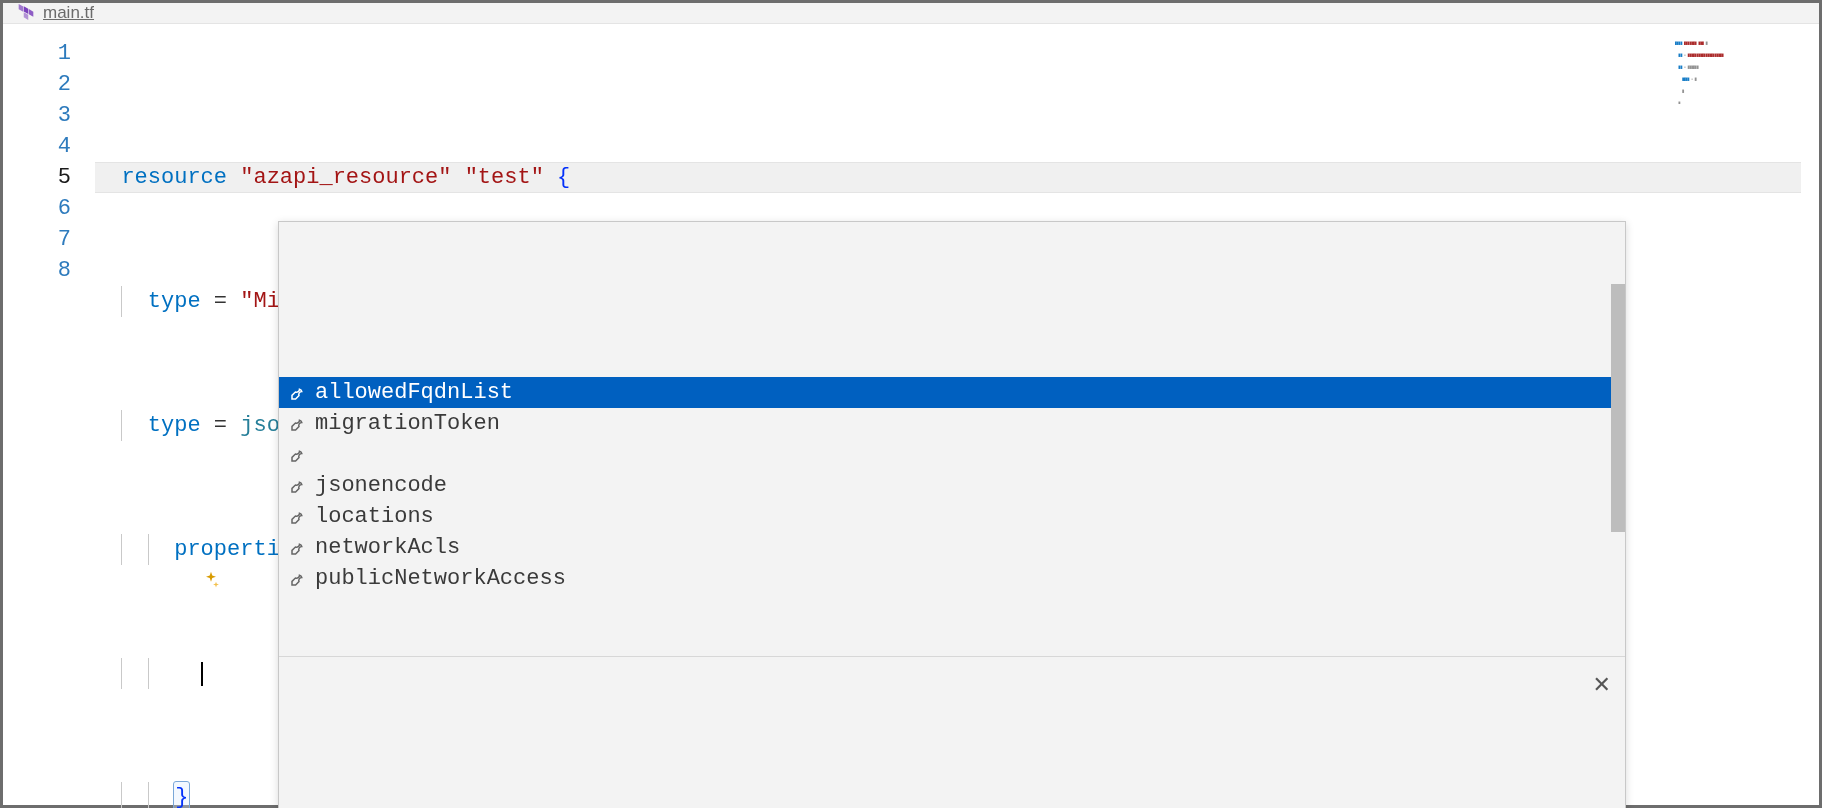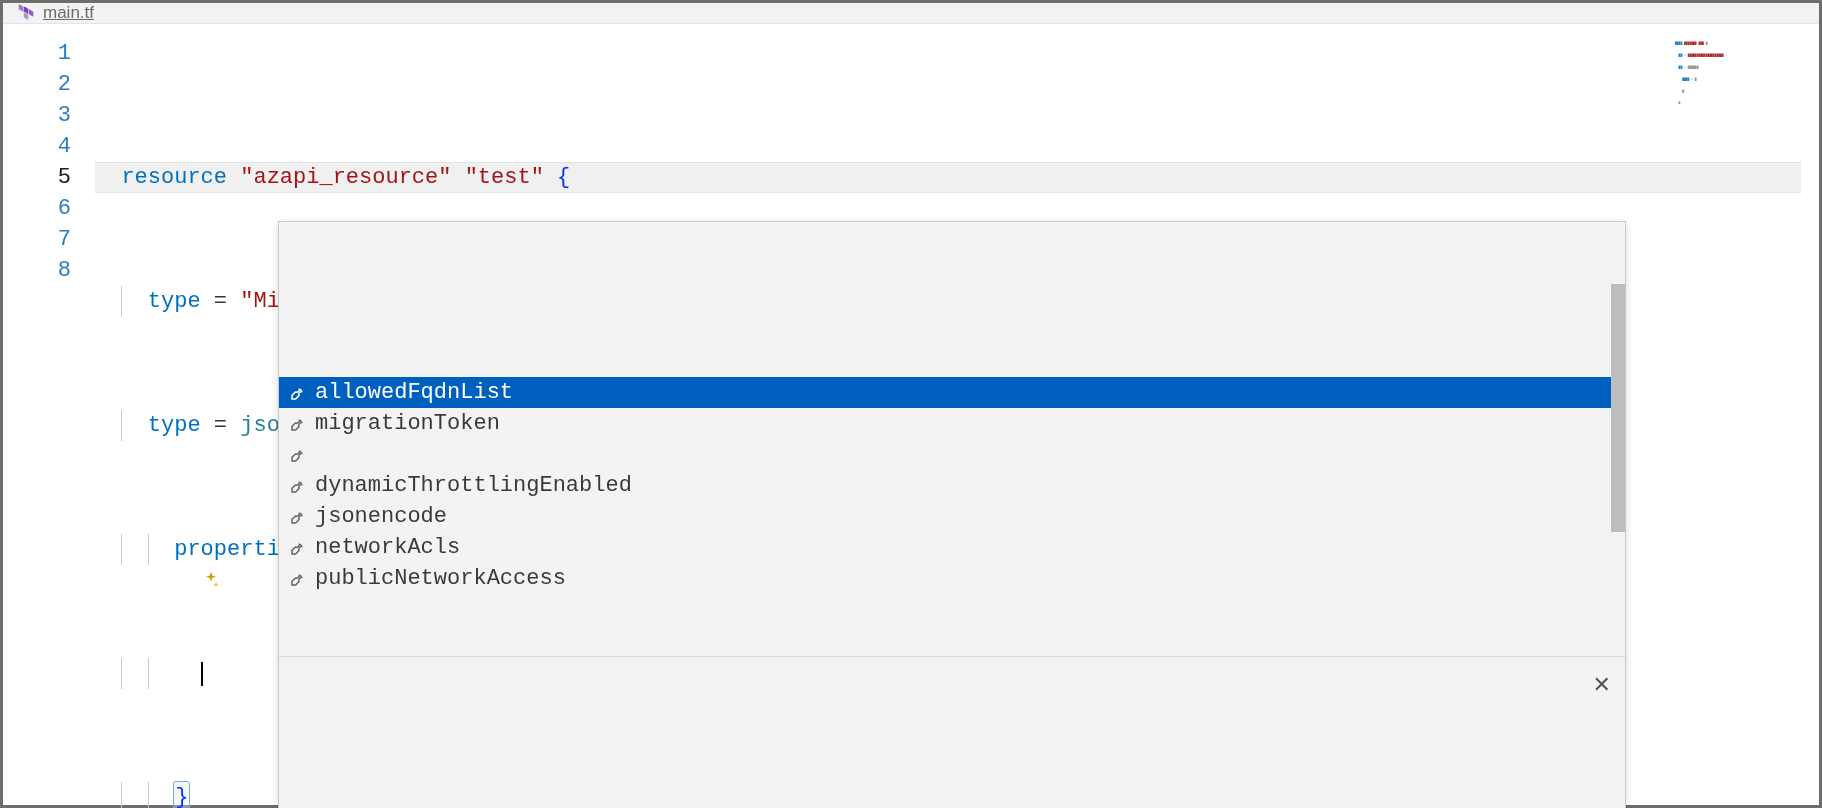--- a/index.html
+++ b/index.html
@@ -257,23 +257,23 @@
         <div class="suggest-list" id="suggest-list">
           <div class="suggest-scroll"></div>
         <div class="suggest-row sel"><span class="wrench"><svg width="18" height="18" viewBox="0 0 24 24">
                   <path fill="none" stroke="#666" stroke-width="2" stroke-linecap="round" d="M14 7a4 4 0 0 1-5.5 3.7L4 15.2V20h4.8l4.5-4.5A4 4 0 0 1 17 10a4 4 0 0 0-3-3z"></path>
                 </svg></span><span>allowedFqdnList</span></div><div class="suggest-row"><span class="wrench"><svg width="18" height="18" viewBox="0 0 24 24">
                   <path fill="none" stroke="#666" stroke-width="2" stroke-linecap="round" d="M14 7a4 4 0 0 1-5.5 3.7L4 15.2V20h4.8l4.5-4.5A4 4 0 0 1 17 10a4 4 0 0 0-3-3z"></path>
                 </svg></span><span>migrationToken</span></div><div class="suggest-row"><span class="wrench"><svg width="18" height="18" viewBox="0 0 24 24">
                   <path fill="none" stroke="#666" stroke-width="2" stroke-linecap="round" d="M14 7a4 4 0 0 1-5.5 3.7L4 15.2V20h4.8l4.5-4.5A4 4 0 0 1 17 10a4 4 0 0 0-3-3z"></path>
                 </svg></span></div><div class="suggest-row"><span class="wrench"><svg width="18" height="18" viewBox="0 0 24 24">
                   <path fill="none" stroke="#666" stroke-width="2" stroke-linecap="round" d="M14 7a4 4 0 0 1-5.5 3.7L4 15.2V20h4.8l4.5-4.5A4 4 0 0 1 17 10a4 4 0 0 0-3-3z"></path>
-                </svg></span><span>dynamicThrottlingEnabled</span></div><div class="suggest-row"><span class="wrench"><svg width="18" height="18" viewBox="0 0 24 24">
-                  <path fill="none" stroke="#666" stroke-width="2" stroke-linecap="round" d="M14 7a4 4 0 0 1-5.5 3.7L4 15.2V20h4.8l4.5-4.5A4 4 0 0 1 17 10a4 4 0 0 0-3-3z"></path>
                 </svg></span><span>jsonencode</span></div><div class="suggest-row"><span class="wrench"><svg width="18" height="18" viewBox="0 0 24 24">
+                  <path fill="none" stroke="#666" stroke-width="2" stroke-linecap="round" d="M14 7a4 4 0 0 1-5.5 3.7L4 15.2V20h4.8l4.5-4.5A4 4 0 0 1 17 10a4 4 0 0 0-3-3z"></path>
+                </svg></span><span>locations</span></div><div class="suggest-row"><span class="wrench"><svg width="18" height="18" viewBox="0 0 24 24">
                   <path fill="none" stroke="#666" stroke-width="2" stroke-linecap="round" d="M14 7a4 4 0 0 1-5.5 3.7L4 15.2V20h4.8l4.5-4.5A4 4 0 0 1 17 10a4 4 0 0 0-3-3z"></path>
                 </svg></span><span>networkAcls</span></div><div class="suggest-row"><span class="wrench"><svg width="18" height="18" viewBox="0 0 24 24">
                   <path fill="none" stroke="#666" stroke-width="2" stroke-linecap="round" d="M14 7a4 4 0 0 1-5.5 3.7L4 15.2V20h4.8l4.5-4.5A4 4 0 0 1 17 10a4 4 0 0 0-3-3z"></path>
                 </svg></span><span>publicNetworkAccess</span></div></div>
         <div class="suggest-detail">
           <span class="close">✕</span>
           
           
           
         </div>

